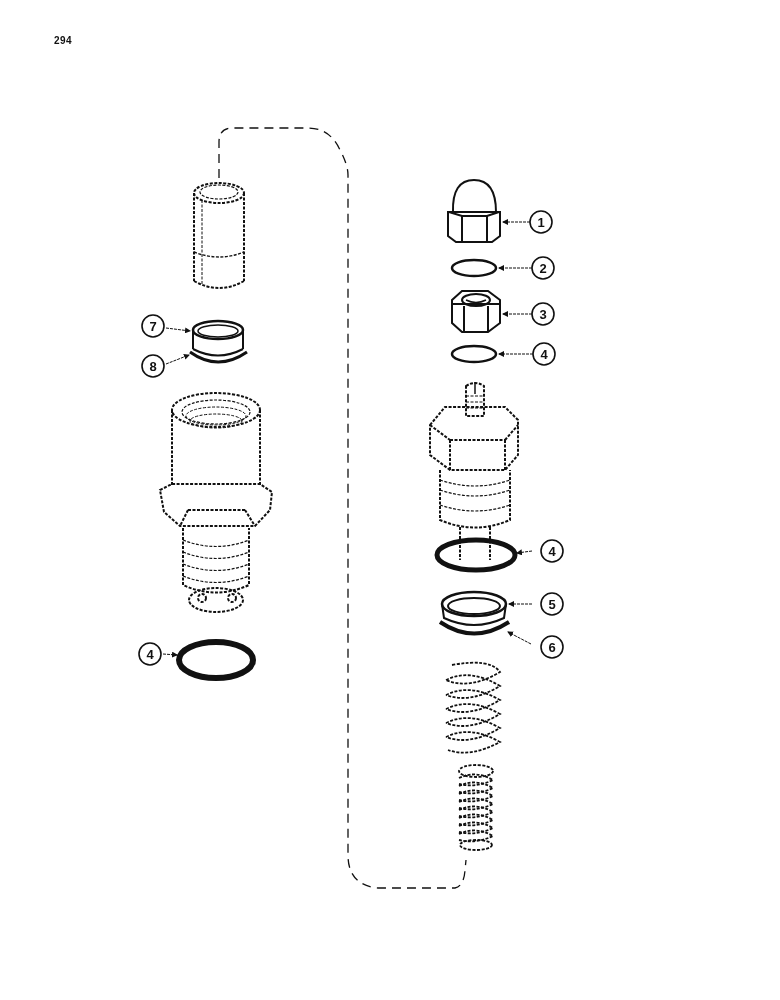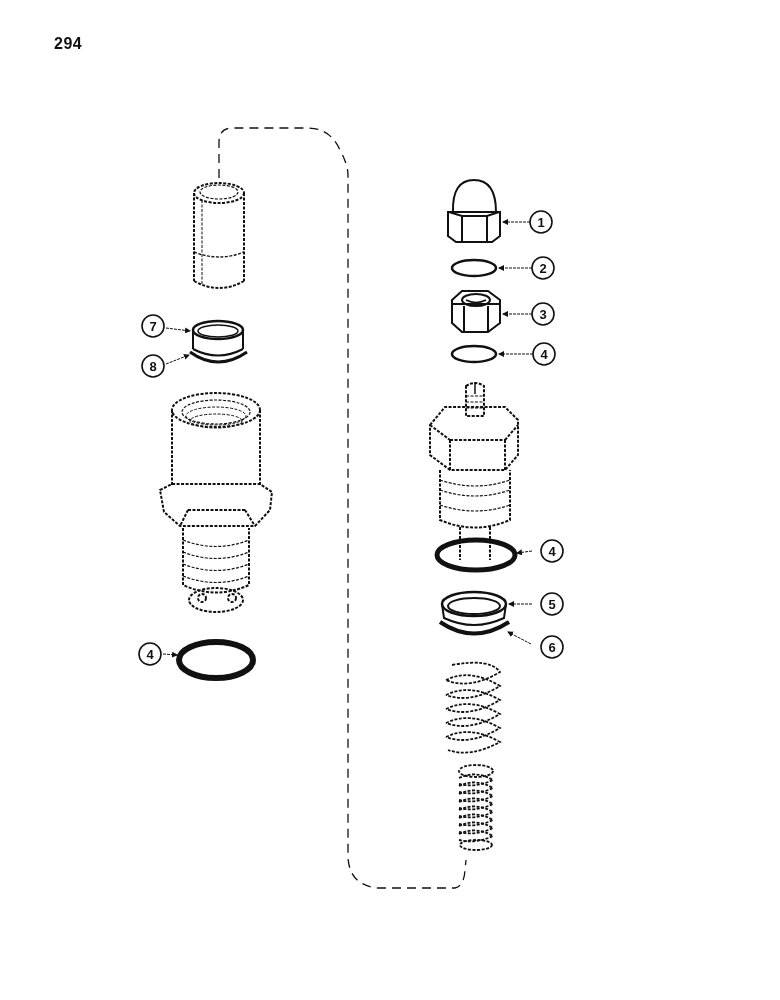--- a/index.html
+++ b/index.html
@@ -1,17 +1,17 @@
 <!DOCTYPE html>
 <html><head>
 <meta charset="utf-8">
 <style>
   html, body { margin:0; padding:0; background:#ffffff; }
   body { width:780px; height:1000px; position:relative; overflow:hidden; font-family:"Liberation Sans", sans-serif; }
-  .page-number { position:absolute; left:54px; top:35px; font-size:16px; font-weight:bold; color:#111; letter-spacing:0.5px; }
+  .page-number { position:absolute; left:54px; top:35px; font-size:10px; font-weight:bold; color:#111; letter-spacing:0.5px; }
   svg.diagram { position:absolute; left:0; top:0; }
   .callout-text { font-family:"Liberation Sans", sans-serif; font-size:13px; font-weight:bold; fill:#111; }
 </style>
 </head>
 <body>
 
 <div class="page-number">294</div>
 
 <svg class="diagram" width="780" height="1000" viewBox="0 0 780 1000" xmlns="http://www.w3.org/2000/svg">
   <defs>

